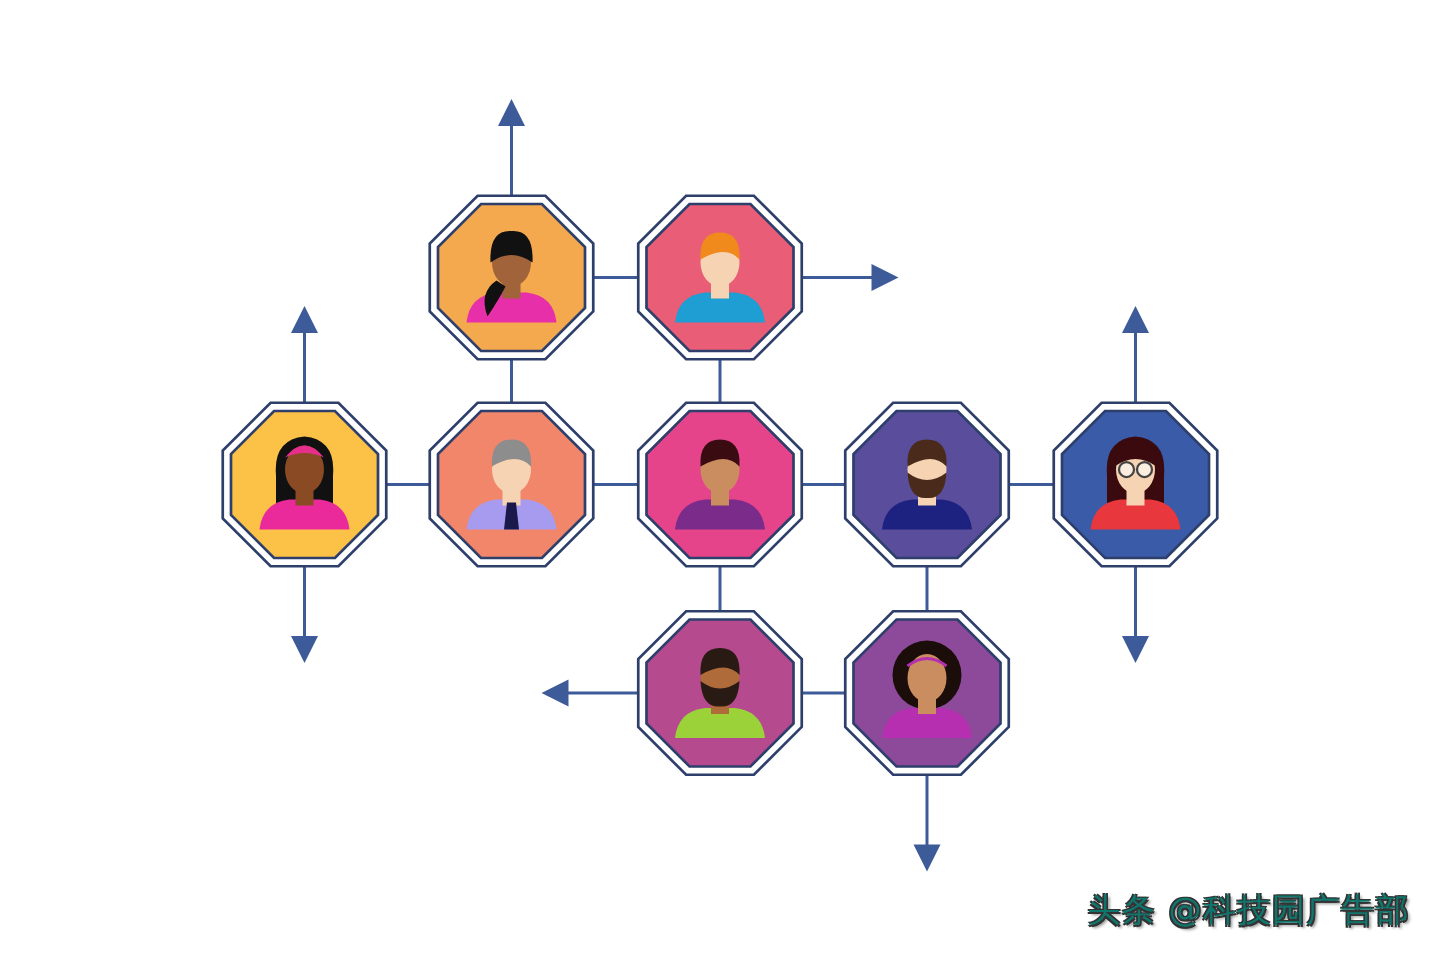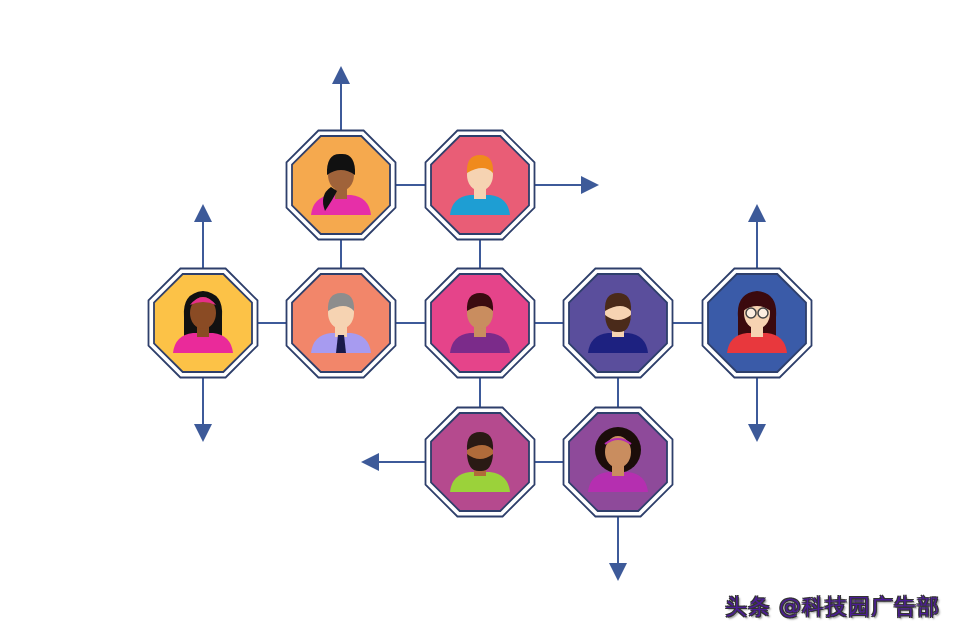--- a/index.html
+++ b/index.html
@@ -1,18 +1,18 @@
 <!DOCTYPE html>
 <html><head>
 <meta charset="utf-8">
 <style>
   html, body { margin:0; padding:0; background:#ffffff; }
   body { width:960px; height:640px; position:relative; overflow:hidden; font-family:"DejaVu Sans", sans-serif; }
   #diagram { position:absolute; left:0; top:0; }
-  .watermark { position:absolute; right:20px; bottom:18px; font-size:22px; color:#4c1d95; letter-spacing:1px;
+  .watermark { position:absolute; right:20px; bottom:18px; font-size:22px; color:#0f766e; letter-spacing:1px;
     text-shadow: 1px 1px 0 #333, -1px -1px 0 #333, 1px -1px 0 #333, -1px 1px 0 #333, 2px 2px 2px rgba(0,0,0,0.5); }
 </style>
 </head>
 <body>
 
 <svg id="diagram" width="960" height="640" viewBox="0 0 960 640" xmlns="http://www.w3.org/2000/svg">
   <g id="edges">
       <line x1="341" y1="185" x2="480" y2="185" stroke="#3d5a99" stroke-width="2"></line>
       <line x1="341" y1="185" x2="341" y2="323" stroke="#3d5a99" stroke-width="2"></line>
       <line x1="480" y1="185" x2="480" y2="323" stroke="#3d5a99" stroke-width="2"></line>

